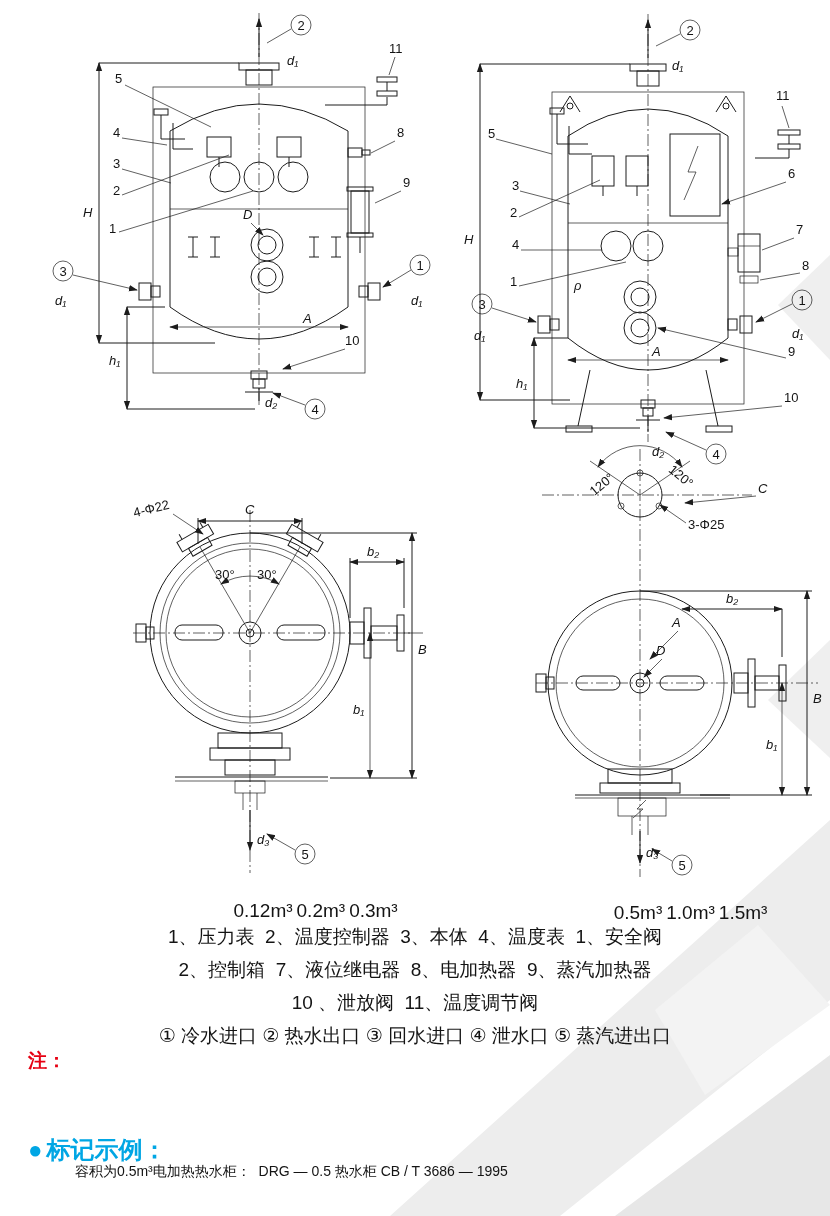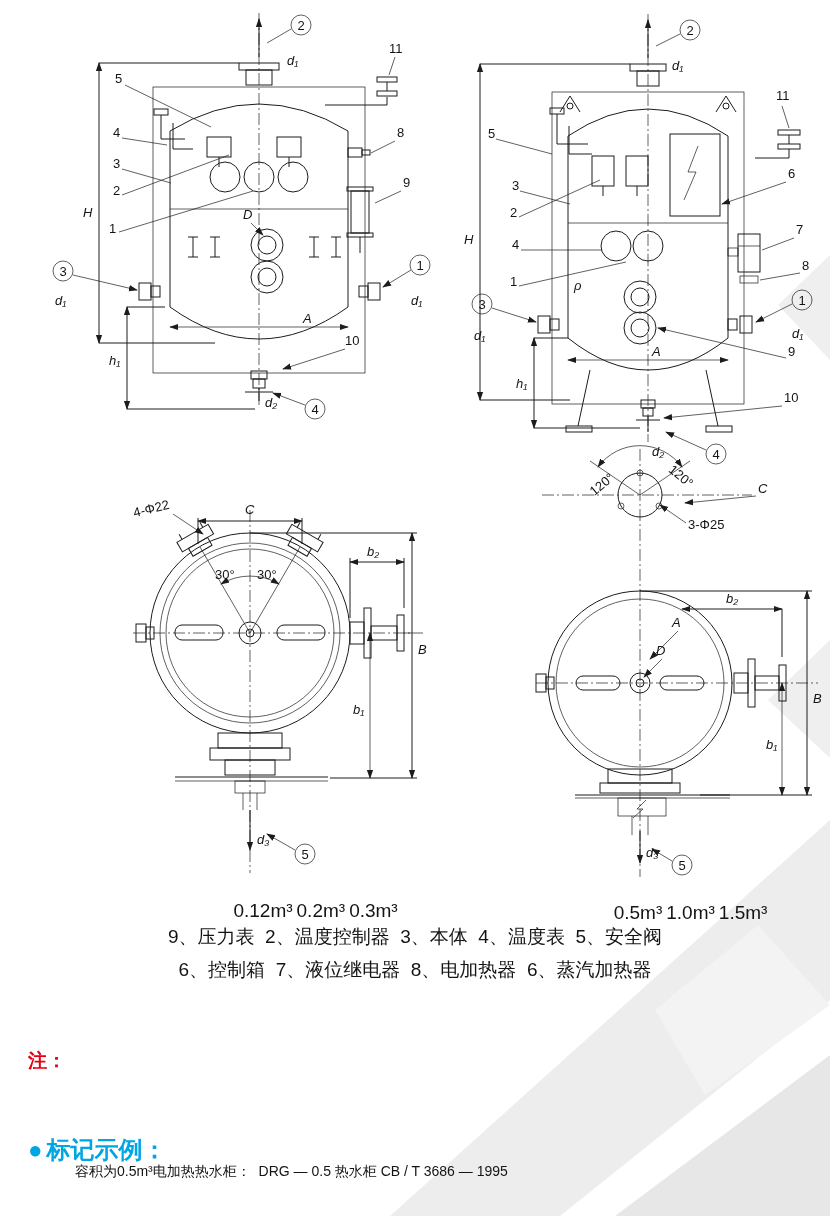--- a/index.html
+++ b/index.html
@@ -532,22 +532,24 @@
   </svg>
 
   <div class="txt caption" style="left:160px;top:878px;width:290px">
     <span>0.12m³</span><span>0.2m³</span><span>0.3m³</span>
   </div>
   <div class="txt caption" style="left:565px;top:880px;width:230px">
     <span>0.5m³</span><span>1.0m³</span><span>1.5m³</span>
   </div>
 
   <div class="txt legend" style="top:920px">
-    <div>9、压力表  2、温度控制器  3、本体  4、温度表  5、安全阀</div>
-    <div>6、控制箱  7、液位继电器  8、电加热器  6、蒸汽加热器</div>
+    <div>1、压力表  2、温度控制器  3、本体  4、温度表  1、安全阀</div>
+    <div>2、控制箱  7、液位继电器  8、电加热器  9、蒸汽加热器</div>
+    <div>10 、泄放阀  11、温度调节阀</div>
+    <div>① 冷水进口 ② 热水出口 ③ 回水进口 ④ 泄水口 ⑤ 蒸汽进出口</div>
   </div>
 
   <div class="txt note-label" style="left:28px;top:1048px">注：</div>
 
   <div class="txt example-label" style="left:28px;top:1134px">
     <span class="dot">●</span><span>标记示例：</span>
   </div>
   <div class="txt example-text" style="left:75px;top:1163px;width:720px">容积为0.5m³电加热热水柜：  DRG — 0.5 热水柜 CB / T 3686 — 1995</div>
 
 </div>

